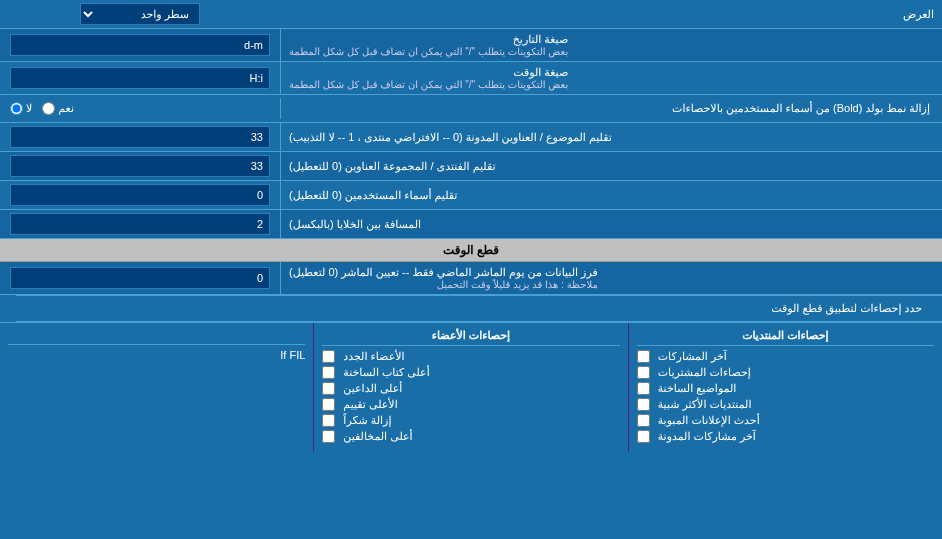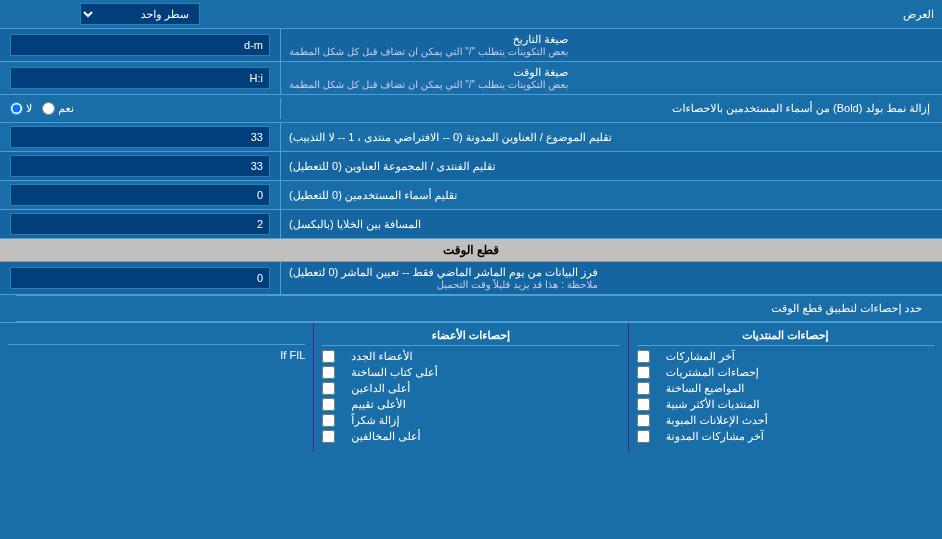--- a/index.html
+++ b/index.html
@@ -162,21 +162,21 @@
       text-align: center;
       margin-bottom: 4px;
       font-size: 11px;
       border-bottom: 1px solid #4a9fd4;
       padding-bottom: 3px;
     }
 
     .checkbox-item {
       display: flex;
       align-items: center;
-      gap: 16px;
+      gap: 8px;
       color: #fff;
       font-size: 11px;
       margin-bottom: 3px;
       justify-content: flex-end;
     }
 
     .checkbox-item input[type="checkbox"] {
       margin: 0;
     }
 

